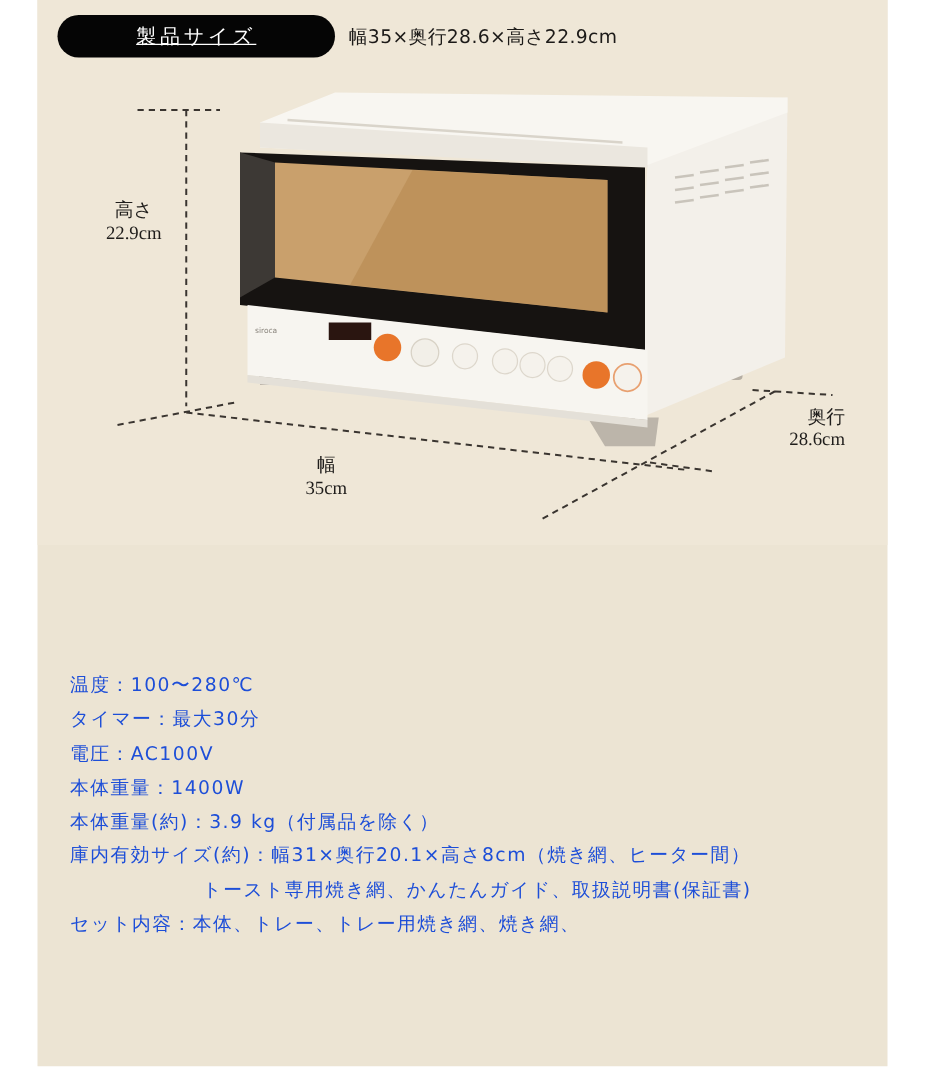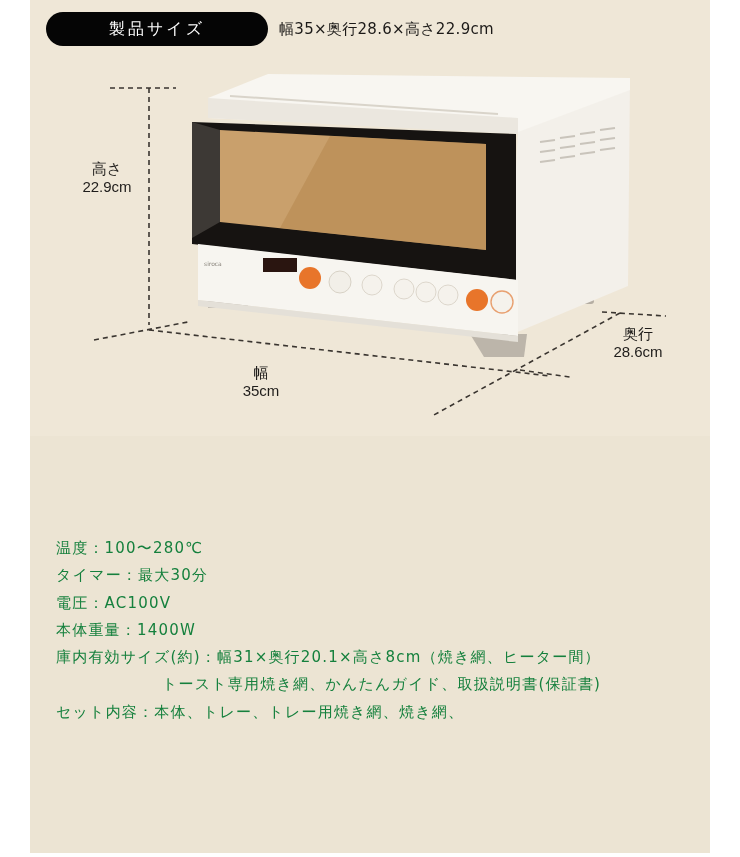--- a/index.html
+++ b/index.html
@@ -4,29 +4,29 @@
   <style>
     html, body { margin: 0; padding: 0; background: #ffffff; }
     body { width: 740px; height: 857px; position: relative; overflow: hidden;
       font-family: "DejaVu Sans", "Liberation Sans", sans-serif; color: #2a2622; }
     .panel { position: absolute; left: 30px; top: 0; width: 680px; height: 853px;
       background: #ece4d3; }
     .hero { position: absolute; left: 0; top: 0; width: 680px; height: 436px;
       background: #efe7d7; }
     .pill { position: absolute; background: #050505; color: #ffffff;
       border-radius: 18px; display: flex; align-items: center; justify-content: center;
-      font-size: 16px; letter-spacing: 3px; }
+      font-size: 16px; letter-spacing: 3px; text-decoration: underline; }
     .pill-size { left: 16px; top: 12px; width: 222px; height: 34px; }
     .pill-spec { left: 16px; top: 478px; width: 222px; height: 34px; }
     .size-summary { position: absolute; left: 249px; top: 20px; font-size: 15px;
       color: #1c1a18; letter-spacing: 0.3px; }
-    .dim-label { position: absolute; text-align: center; font-family: Liberation Sans, sans-serif;
+    .dim-label { position: absolute; text-align: center; font-family: Liberation Serif, serif;
       font-size: 15px; line-height: 18px; color: #1f1d1b; }
     .specs { position: absolute; left: 26px; top: 535px; font-size: 15px;
-      color: #15803d; letter-spacing: 1.2px; }
+      color: #1d4ed8; letter-spacing: 1.2px; }
     .spec-line { height: 27.3px; line-height: 27.3px; white-space: nowrap; }
     .spec-indent { padding-left: 106px; }
     svg { position: absolute; left: 0; top: 0; }
   </style>
 </head>
 <body>
 
 <div class="panel">
   <div class="hero">
 
@@ -94,29 +94,30 @@
     <div class="size-summary">幅35×奥行28.6×高さ22.9cm</div>
 
     <div class="dim-label" style="left:42px; top:160px; width:70px;">
       <div>高さ</div>
       <div>22.9cm</div>
     </div>
     <div class="dim-label" style="left:196px; top:364px; width:70px;">
       <div>幅</div>
       <div>35cm</div>
     </div>
-    <div class="dim-label" style="left:570px; top:325px; width:76px;">
+    <div class="dim-label" style="left:570px; top:325px; width:76px;text-align:right;">
       <div>奥行</div>
       <div>28.6cm</div>
     </div>
   </div>
 
 
   <div class="specs">
     <div class="spec-line">温度：100〜280℃</div>
     <div class="spec-line">タイマー：最大30分</div>
     <div class="spec-line">電圧：AC100V</div>
     <div class="spec-line">本体重量：1400W</div>
+    <div class="spec-line">本体重量(約)：3.9 kg（付属品を除く）</div>
     <div class="spec-line">庫内有効サイズ(約)：幅31×奥行20.1×高さ8cm（焼き網、ヒーター間）</div>
     <div class="spec-line spec-indent">トースト専用焼き網、かんたんガイド、取扱説明書(保証書)</div>
     <div class="spec-line">セット内容：本体、トレー、トレー用焼き網、焼き網、</div>
   </div>
 </div>
 
 </body></html>

